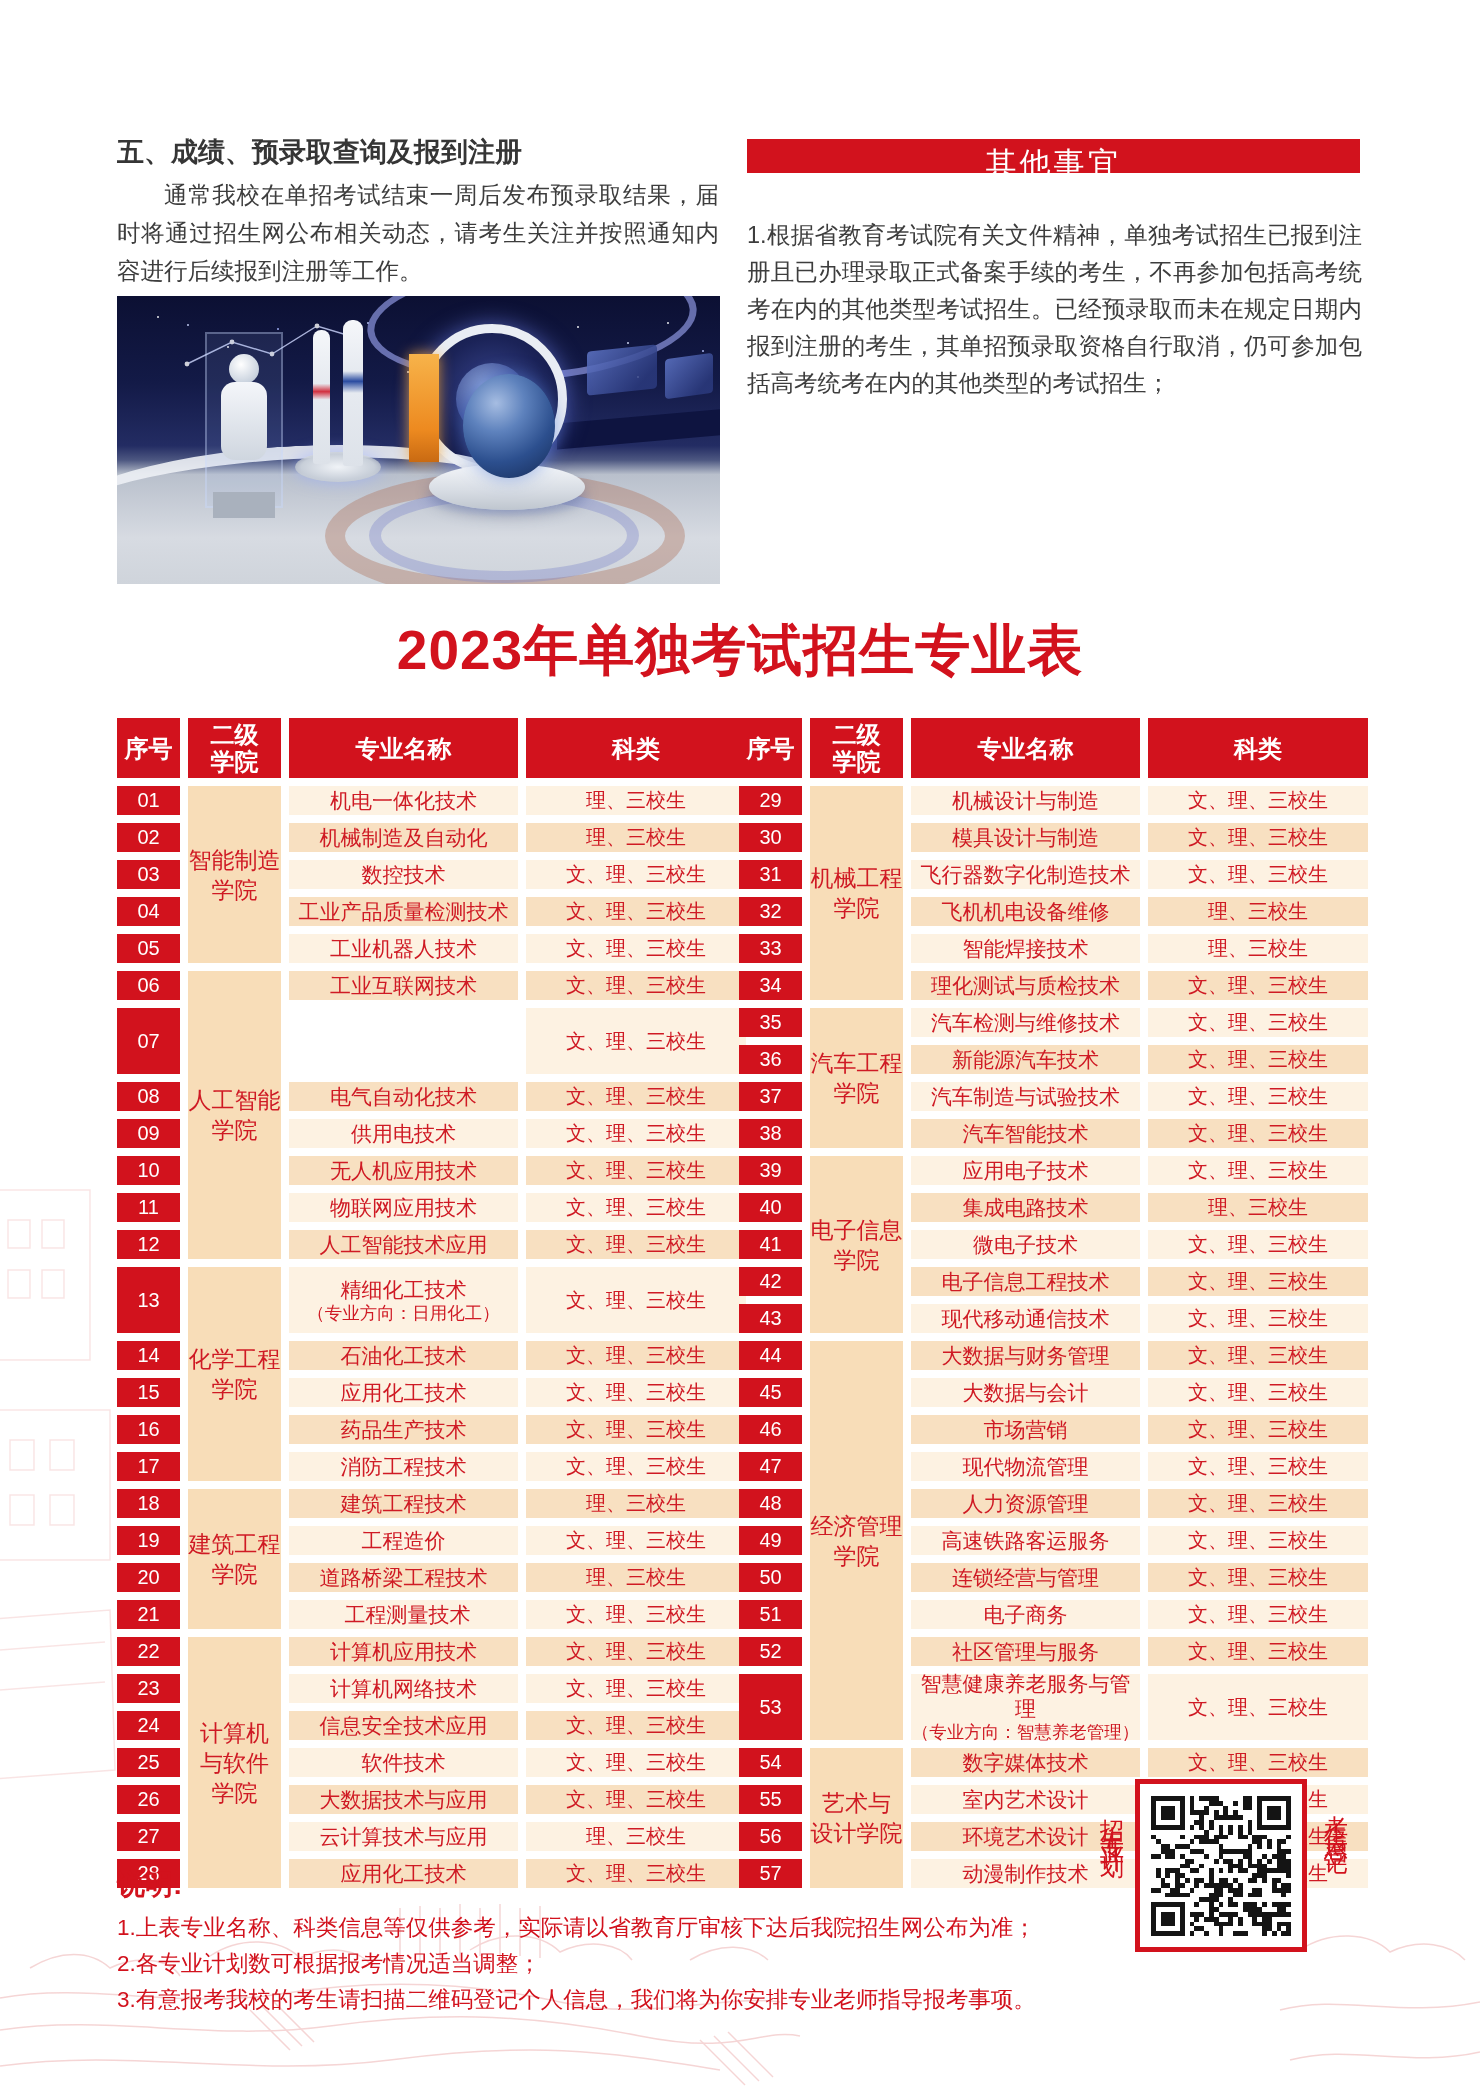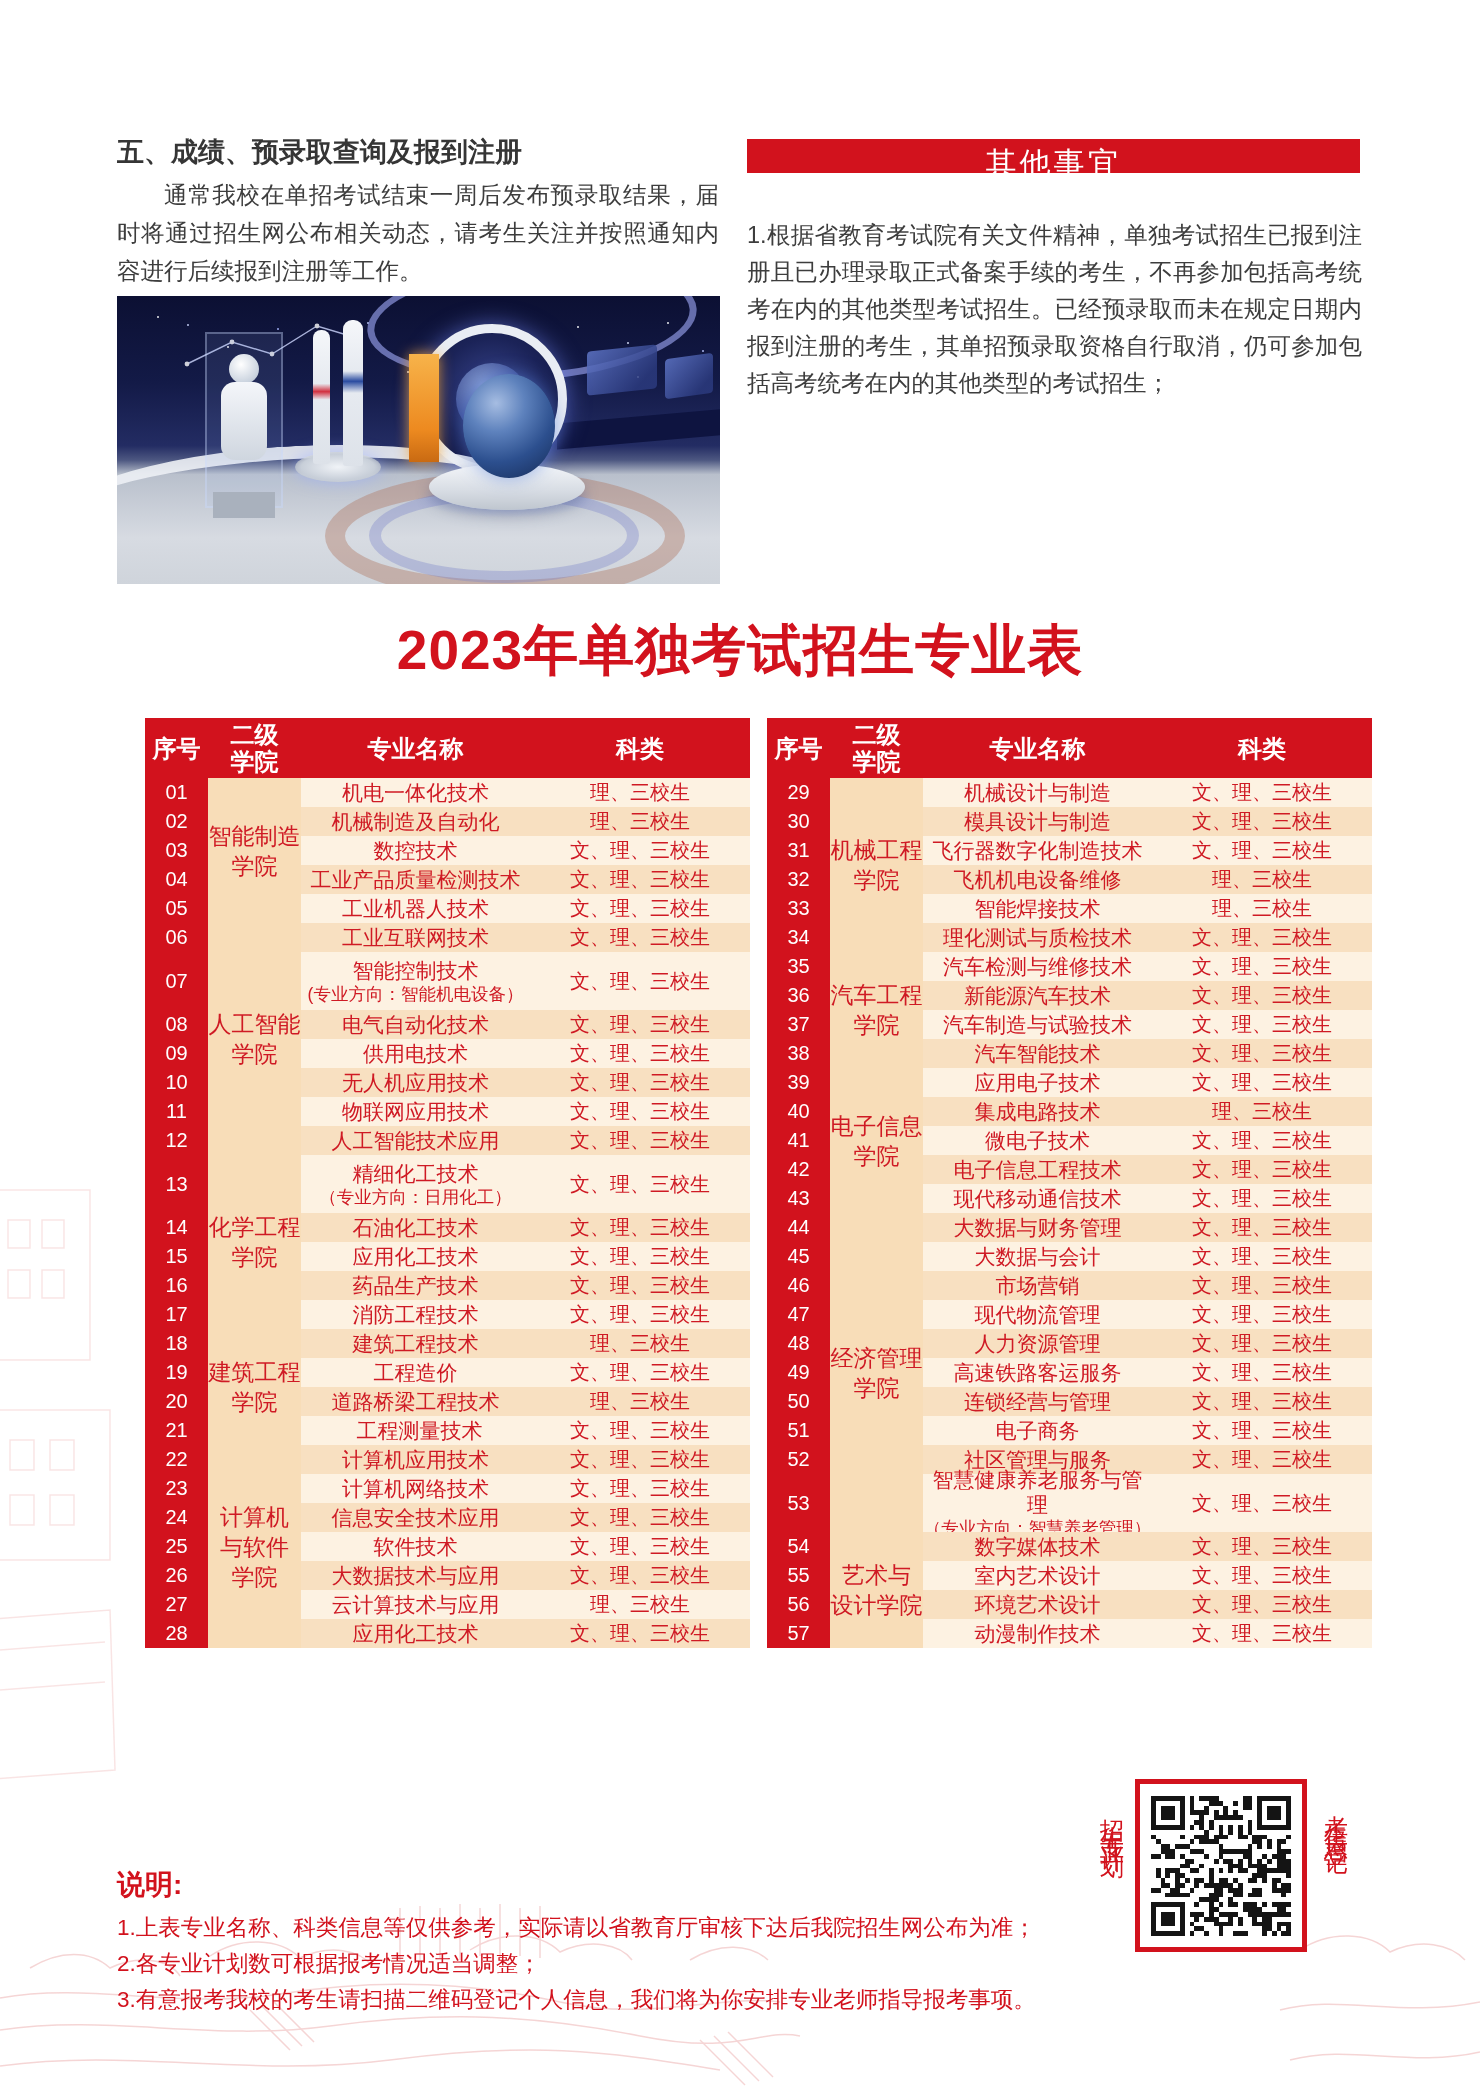--- a/index.html
+++ b/index.html
@@ -76,21 +76,21 @@
   .other-text{position:absolute;left:747px;top:217px;width:615px;font-size:23.5px;line-height:37px;
     text-align:justify;color:var(--ink);z-index:1;}
   .other-text p{margin-bottom:9px;}
   
   .main-title{position:absolute;left:0;top:614px;width:100%;text-align:center;font-size:55px;font-weight:bold;
     color:var(--red);letter-spacing:1px;z-index:1;}
   
   .table{position:absolute;left:117px;top:718px;width:1239px;height:1050px;z-index:1;}
   .half{position:absolute;top:0;width:614px;display:grid;
     grid-template-columns:63px 93px 229px 220px;
-    grid-template-rows:60px repeat(30,29px);gap:0;margin-left:28px;}
+    grid-template-rows:60px repeat(30,29px);gap:8px;}
   .half.left{left:0;}
   .half.right{left:622px;}
   .hcell{background:var(--red);color:#fff;font-weight:bold;font-size:24px;line-height:27px;
     display:flex;align-items:center;justify-content:center;text-align:center;white-space:pre-line;}
   .serial{background:var(--red);color:#fff;font-size:20px;display:flex;align-items:center;justify-content:center;}
   .college{background:var(--college-bg);color:var(--cellred);font-size:23px;line-height:30px;
     display:flex;align-items:center;justify-content:center;text-align:center;white-space:pre-line;}
   .major,.cat{display:flex;flex-direction:column;align-items:center;justify-content:center;
     color:var(--cellred);text-align:center;}
   .major{font-size:21px;line-height:25px;}
@@ -239,24 +239,20 @@
       </div>
       <div class="cat rowlight" style="grid-area: 6 / 4 / span 1;">文、理、三校生</div>
       <div class="college" style="grid-area: 7 / 2 / span 8;">人工智能
 学院</div>
       <div class="serial" style="grid-area: 7 / 1 / span 1;">06</div>
       <div class="major rowdark" style="grid-area: 7 / 3 / span 1;">
         <span>工业互联网技术</span>
       </div>
       <div class="cat rowdark" style="grid-area: 7 / 4 / span 1;">文、理、三校生</div>
       <div class="serial" style="grid-area: 8 / 1 / span 2;">07</div>
-      <div class="major rowlight" style="grid-area: 8 / 3 / span 2;">
-        <span>智能控制技术</span>
-        <span class="sub">(专业方向：智能机电设备）</span>
-      </div>
       <div class="cat rowlight" style="grid-area: 8 / 4 / span 2;">文、理、三校生</div>
       <div class="serial" style="grid-area: 10 / 1 / span 1;">08</div>
       <div class="major rowdark" style="grid-area: 10 / 3 / span 1;">
         <span>电气自动化技术</span>
       </div>
       <div class="cat rowdark" style="grid-area: 10 / 4 / span 1;">文、理、三校生</div>
       <div class="serial" style="grid-area: 11 / 1 / span 1;">09</div>
       <div class="major rowlight" style="grid-area: 11 / 3 / span 1;">
         <span>供用电技术</span>
       </div>

